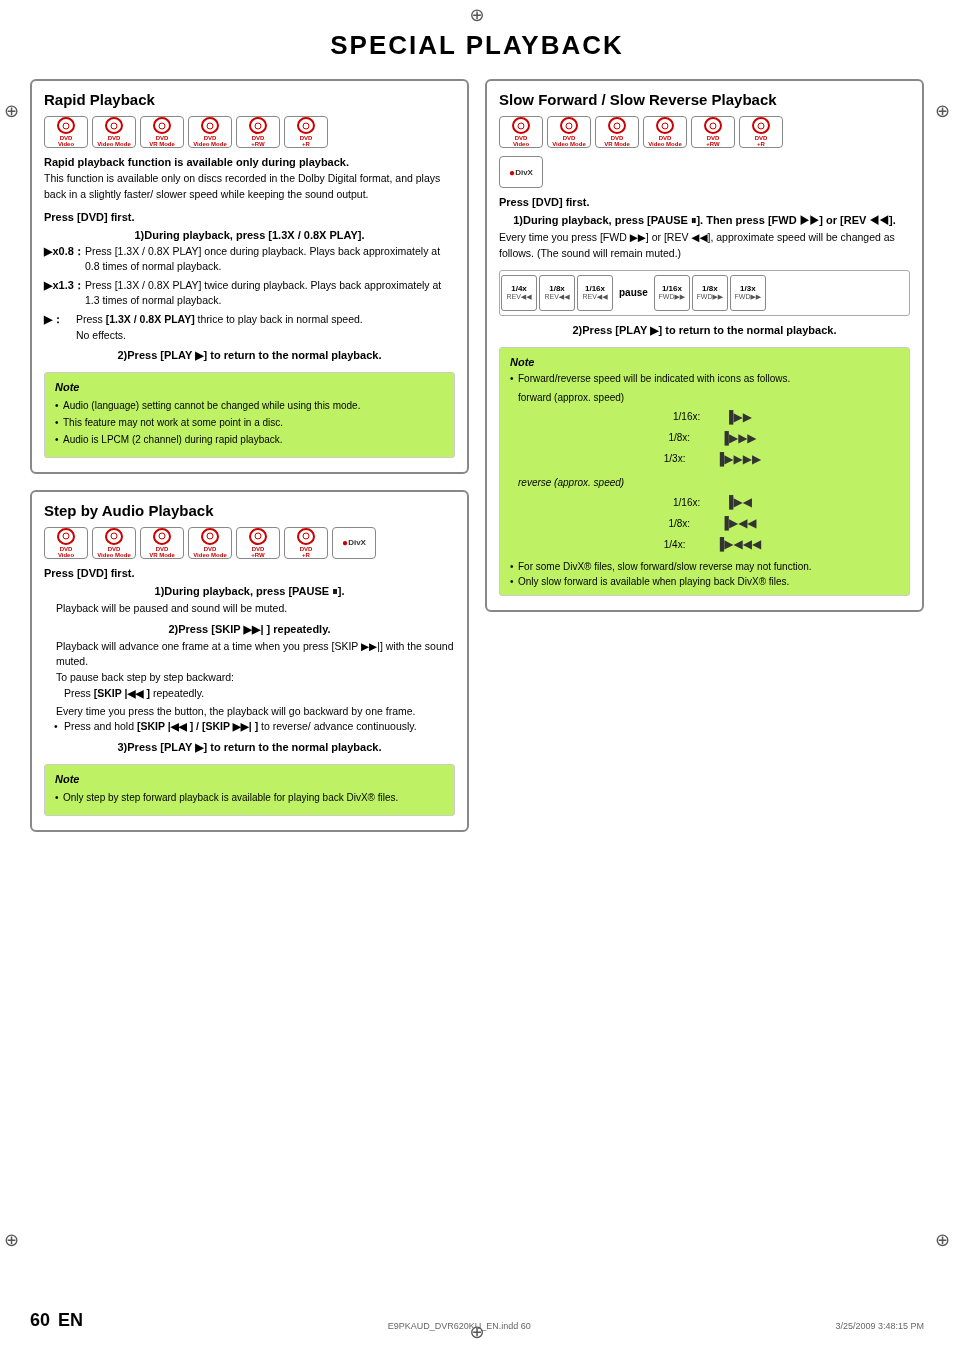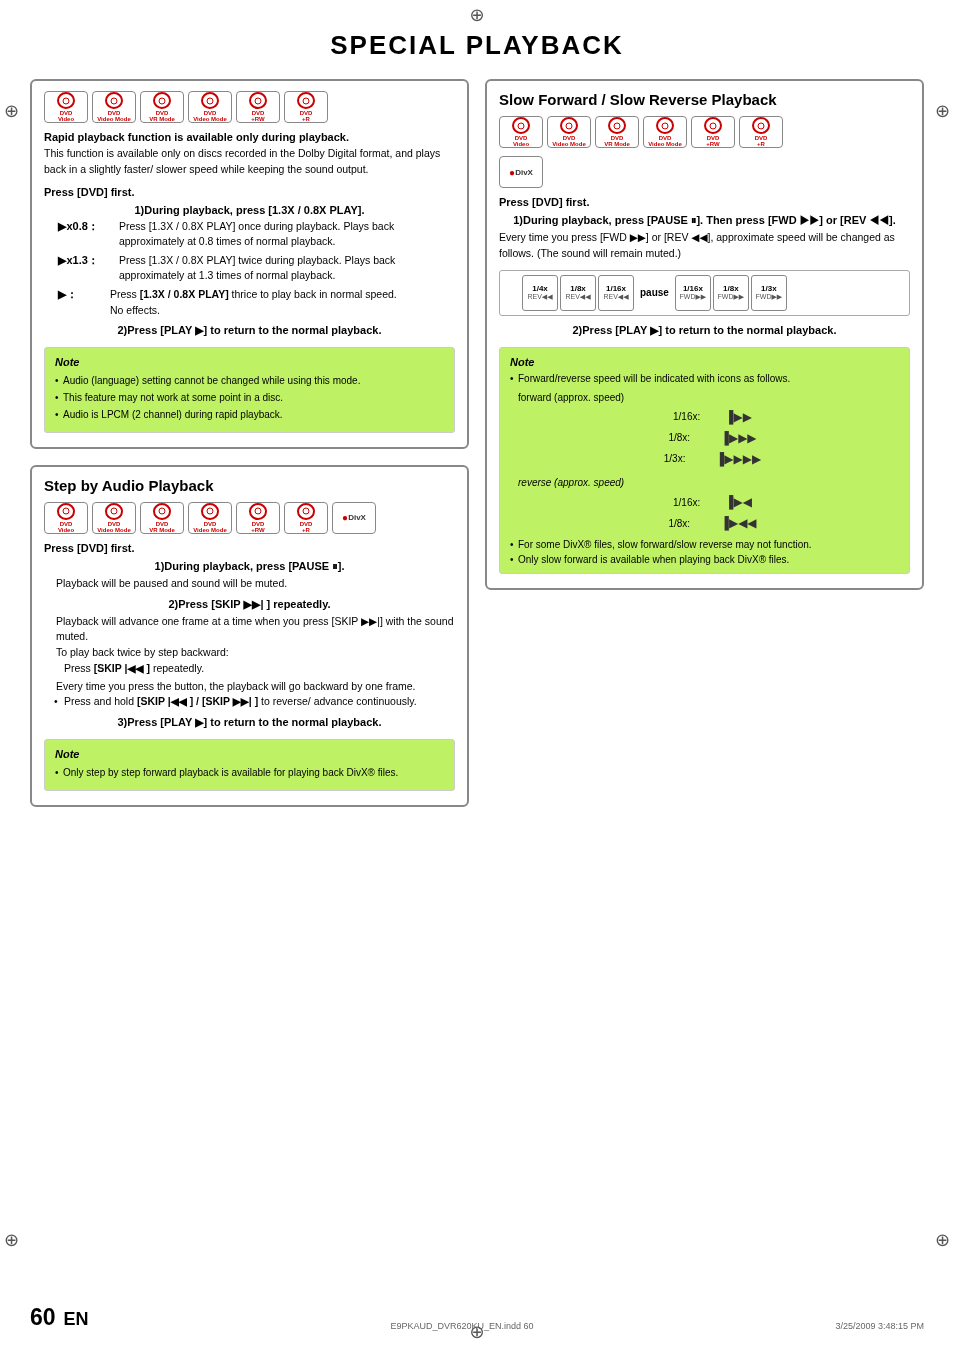--- a/index.html
+++ b/index.html
@@ -155,25 +155,24 @@
     .instruction-bold {
       font-weight: bold;
       font-size: 11px;
       margin-top: 6px;
       margin-bottom: 3px;
       text-align: center;
     }
 
     .bullet-item {
       display: flex;
-      gap: 20px;
+      gap: 0;
       margin-bottom: 4px;
       font-size: 10.5px;
       line-height: 1.45;
-      margin-left: 14px;
     }
 
     .bullet-symbol {
       font-weight: bold;
       min-width: 32px;
       font-size: 11px;
     }
 
     .bullet-text {
       flex: 1;
@@ -210,21 +209,21 @@
     }
 
     
     .speed-diagram {
       display: flex;
       align-items: center;
       gap: 2px;
       margin: 8px 0;
       background: #fff;
       border: 1px solid #aaa;
-      padding: 4px 22px;
+      padding: 4px 1px;
       border-radius: 3px;
       flex-wrap: wrap;
     }
 
     .speed-box {
       display: flex;
       flex-direction: column;
       align-items: center;
       width: 36px;
       height: 36px;
@@ -281,21 +280,21 @@
       position: absolute;
       bottom: 20px;
       left: 30px;
       right: 30px;
       display: flex;
       justify-content: space-between;
       align-items: flex-end;
     }
 
     .page-number {
-      font-size: 23px;
+      font-size: 18px;
       font-weight: bold;
     }
 
     .footer-file {
       font-size: 9px;
       color: #666;
     }
 
     .footer-date {
       font-size: 9px;
@@ -378,20 +377,21 @@
   <div class="crop-mark crop-mark-right-top">⊕</div>
   <div class="crop-mark crop-mark-right-bottom">⊕</div>
 
   <h1 class="page-title">SPECIAL PLAYBACK</h1>
 
   <div class="two-col">
 
     <div class="col-left">
 
       <div class="section-box">
+        <div class="section-title">Rapid Playback</div>
 
         <div class="dvd-icons-row">
           <div class="dvd-icon">
             <div class="disc-ring"></div>
             <div class="label">DVD<br>Video</div>
           </div>
           <div class="dvd-icon">
             <div class="disc-ring"></div>
             <div class="label">DVD<br>Video Mode</div>
           </div>
@@ -475,21 +475,21 @@
             <span style="font-size:8px;font-weight:bold;">DivX</span>
           </div>
         </div>
 
         <p class="press-heading">Press [DVD] first.</p>
         <p class="instruction-bold">1)During playback, press [PAUSE ⏸].</p>
         <p class="indent">Playback will be paused and sound will be muted.</p>
 
         <p class="instruction-bold">2)Press [SKIP ▶▶| ] repeatedly.</p>
         <p class="indent">Playback will advance one frame at a time when you press [SKIP ▶▶|] with the sound muted.</p>
-        <p class="indent">To play back twice by step backward:</p>
+        <p class="indent">To pause back step by step backward:</p>
         <p class="indent-more">Press <span class="inline-bold">[SKIP |◀◀ ]</span> repeatedly.</p>
         <p class="indent">Every time you press the button, the playback will go backward by one frame.</p>
         <p class="sub-bullet">Press and hold <span class="inline-bold">[SKIP |◀◀ ] / [SKIP ▶▶| ]</span> to reverse/ advance continuously.</p>
 
         <p class="instruction-bold">3)Press [PLAY ▶] to return to the normal playback.</p>
 
         <div class="note-box">
           <div class="note-title">Note</div>
           <div class="note-item">Only step by step forward playback is available for playing back DivX® files.</div>
         </div>
@@ -597,20 +597,24 @@
           <div class="speed-table">
             <div style="font-size:10px; padding-left: 8px; margin-bottom:2px;font-style:italic;">reverse (approx. speed)</div>
             <div class="speed-row" style="padding-left:16px;">
               <span class="speed-value">1/16x:</span>
               <span class="speed-arrows">▐▶◀</span>
             </div>
             <div class="speed-row" style="padding-left:16px;">
               <span class="speed-value">1/8x:</span>
               <span class="speed-arrows">▐▶◀◀</span>
             </div>
+            <div class="speed-row" style="padding-left:16px;">
+              <span class="speed-value">1/4x:</span>
+              <span class="speed-arrows">▐▶◀◀◀</span>
+            </div>
           </div>
 
           <div style="font-size:10px; margin-top:6px; padding-left:8px; position:relative;">
             <span style="position:absolute;left:0;">•</span>
             <span>For some DivX® files, slow forward/slow reverse may not function.</span>
           </div>
           <div style="font-size:10px; margin-top:4px; padding-left:8px; position:relative;">
             <span style="position:absolute;left:0;">•</span>
             <span>Only slow forward is available when playing back DivX® files.</span>
           </div>

